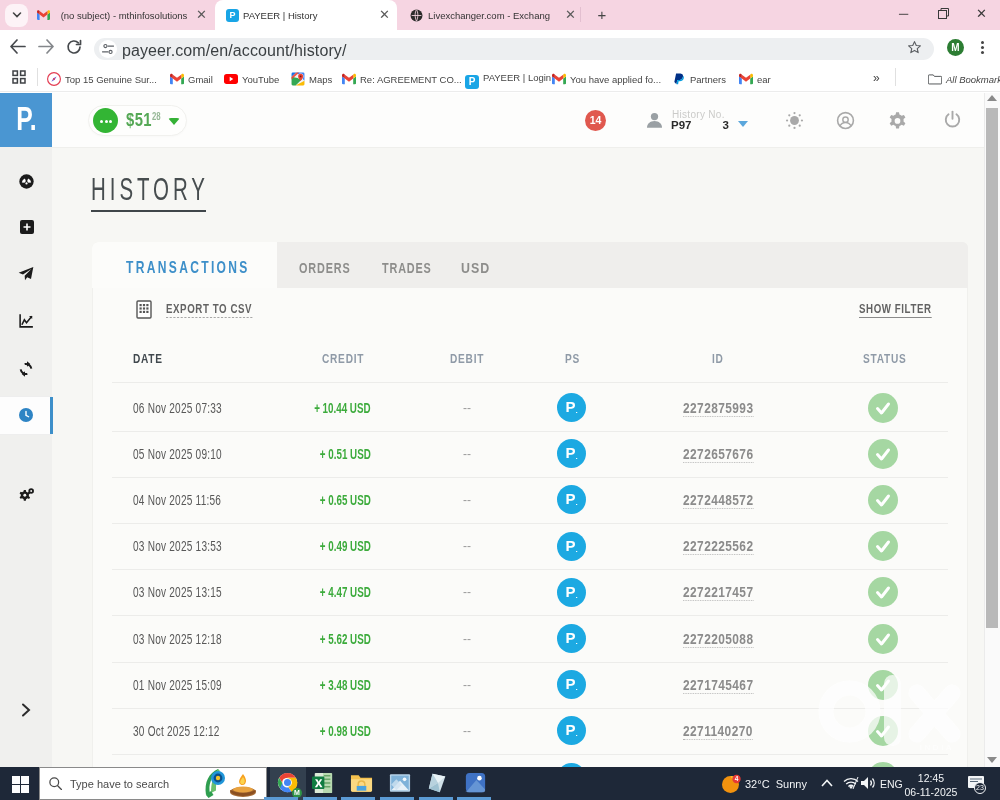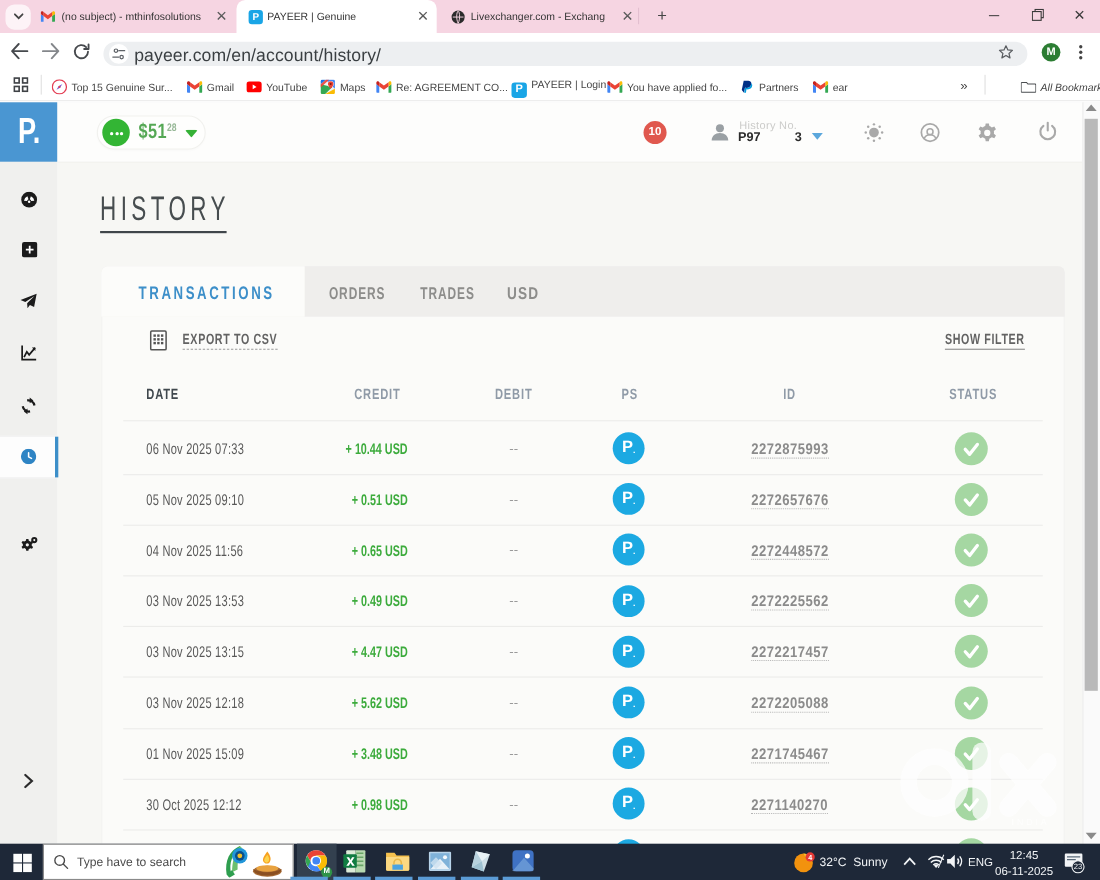--- a/index.html
+++ b/index.html
@@ -90,25 +90,25 @@
       <path d="M1.5 3 L5 6.5 L8.5 3" stroke="#454545" stroke-width="1.6" fill="none" stroke-linecap="round"></path>
     </svg></div>
 
 <svg class="abs" style="left:37px;top:10px" width="13" height="10" viewBox="0 0 24 18">
     <path fill="#4285f4" d="M1.6 18h3.2V8.2L0 4.6v11.8C0 17.3.7 18 1.6 18z"></path>
     <path fill="#34a853" d="M19.2 18h3.2c.9 0 1.6-.7 1.6-1.6V4.6l-4.8 3.6z"></path>
     <path fill="#fbbc04" d="M19.2 1.6v6.6L24 4.6V2.4c0-2-2.3-3.1-3.8-1.9z"></path>
     <path fill="#ea4335" d="M4.8 8.2V1.6L12 7l7.2-5.4v6.6L12 13.6z"></path>
     <path fill="#c5221f" d="M0 2.4v2.2l4.8 3.6V1.6L3.8.5C2.3-.7 0 .4 0 2.4z"></path>
   </svg>
-<div class="abs tabtext" style="left:56px;width:136px;">(no subject) - mthinfosolutions</div>
+<div class="abs tabtext" style="left:56px;width:136px;text-align:center;">(no subject) - mthinfosolutions</div>
 <div class="abs tabx" style="left:196px;">✕</div>
 <div class="abs tab tab-active" style="left:215px;width:182px;"></div>
 <div class="abs" style="left:226px;top:9px;width:13px;height:13px;background:#19a5e6;border-radius:3px;color:#fff;font-size:9px;font-weight:bold;text-align:center;line-height:13px;">P</div>
-<div class="abs tabtext" style="left:243px;width:90px;">PAYEER | Genuine</div>
+<div class="abs tabtext" style="left:243px;width:90px;">PAYEER | History</div>
 <div class="abs tabx" style="left:379px;">✕</div>
 <svg class="abs" style="left:410px;top:9px" width="13" height="13" viewBox="0 0 24 24">
     <circle cx="12" cy="12" r="11" fill="#2b2b2b"></circle>
     <path d="M3 12h18M12 1.5c3 3 3.5 14 0 21M12 1.5c-3 3-3.5 14 0 21" stroke="#f6d5e2" stroke-width="1.6" fill="none"></path>
   </svg>
 <div class="abs tabtext" style="left:428px;width:122px;">Livexchanger.com - Exchange</div>
 <div class="abs tabtext" style="left:551px;width:10px;color:#b99aa8;margin-top:35px;">II</div>
 <div class="abs tabx" style="left:565px;">✕</div>
 <div class="abs" style="left:580px;top:7px;width:1px;height:15px;background:#e3bfd0;"></div>
 <div class="abs" style="left:592px;top:5px;width:20px;height:20px;color:#454545;font-size:15px;text-align:center;line-height:19px;">+</div>
@@ -262,21 +262,21 @@
     <path d="M2 1.5 L8 7 L2 12.5" stroke="#2b2b2b" stroke-width="2" fill="none" stroke-linecap="round"></path>
   </svg>
 
 <div class="abs balpill"></div>
 <div class="abs balcirc"></div>
 <div class="abs baldot" style="left:100px;"></div>
 <div class="abs baldot" style="left:104.5px;"></div>
 <div class="abs baldot" style="left:109px;"></div>
 <div class="abs balamt">$51<span class="balsup">28</span></div>
 <div class="abs balcaret"></div>
-<div class="abs notif">10</div>
+<div class="abs notif">14</div>
 <svg class="abs" style="left:645px;top:111px" width="19" height="19" viewBox="0 0 24 24">
     <circle cx="12" cy="7" r="4.6" fill="#9aa0a4"></circle>
     <path d="M2.5 21 c0-5 4-8.5 9.5-8.5 s9.5 3.5 9.5 8.5z" fill="#9aa0a4"></path>
   </svg>
 <div class="abs acclabel">History No.</div>
 <div class="abs accno">P97<span style="display:inline-block;width:31px;"></span>3</div>
 <div class="abs acccaret"></div>
 <svg class="abs" style="left:785px;top:111px" width="19" height="19" viewBox="0 0 24 24">
     <circle cx="12" cy="12" r="5.6" fill="#a9a9a9"></circle>
     <g fill="#a9a9a9">

